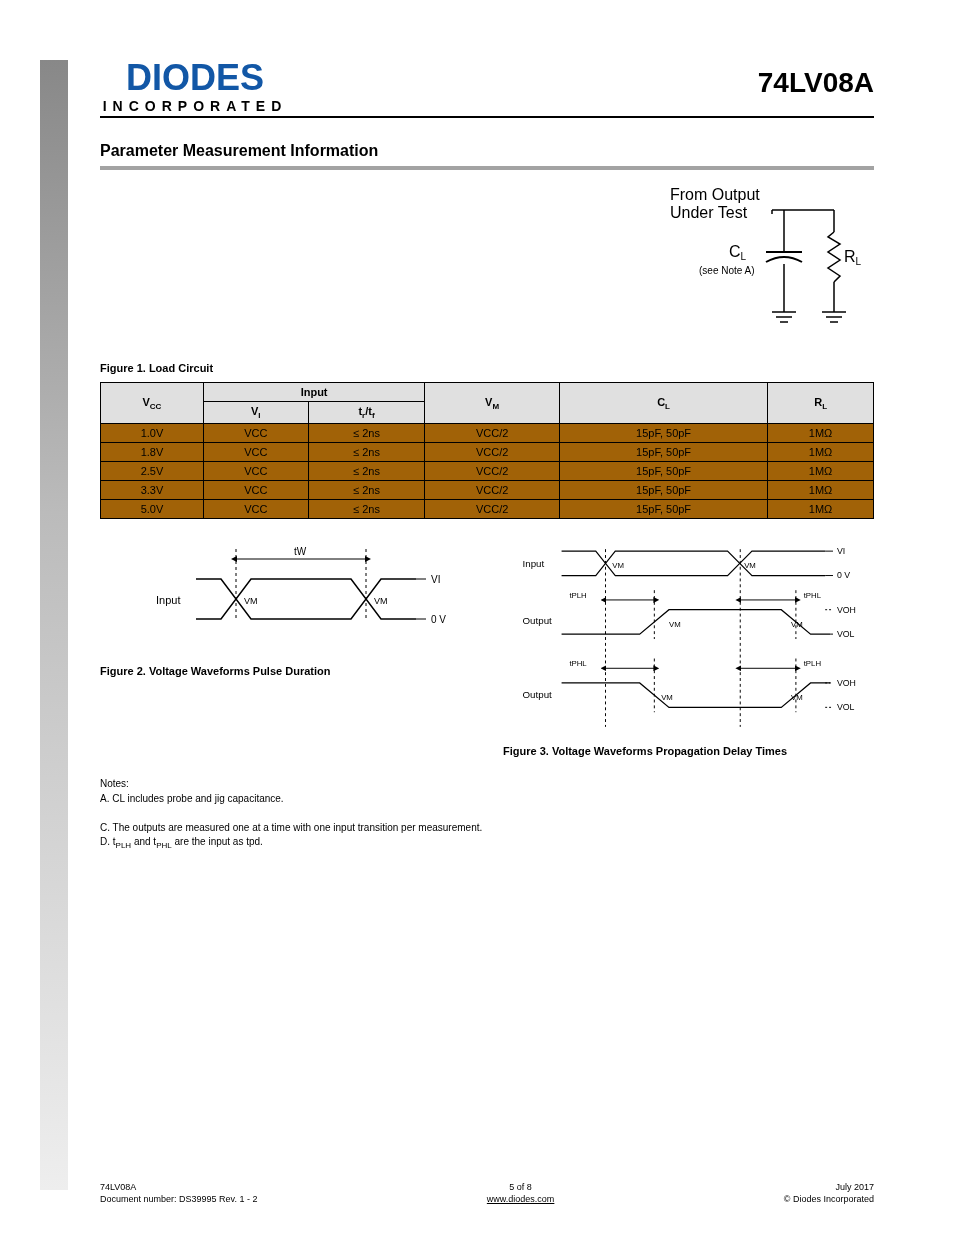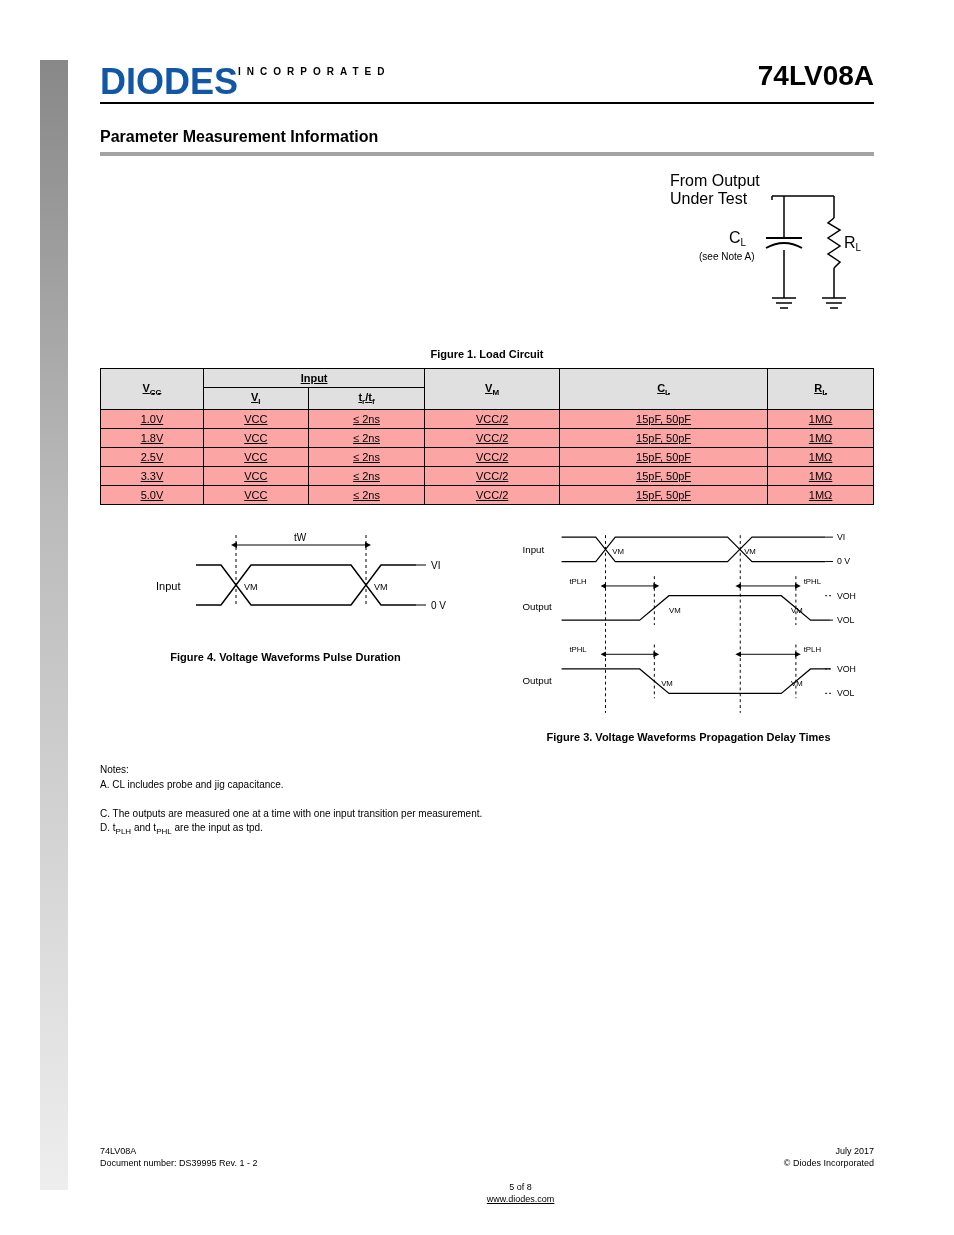--- a/index.html
+++ b/index.html
@@ -28,35 +28,35 @@
   .header-row {
     display: flex;
     align-items: flex-end;
     justify-content: space-between;
     border-bottom: 2px solid #000;
     padding-bottom: 2px;
     margin-bottom: 4px;
   }
   .logo {
     display: flex;
-    flex-direction: row;
-    align-items: flex-start;
+    flex-direction: column;
+    align-items: center;
     width: 190px;
   }
   .logo-main {
     color: #1257a6;
     font-weight: 800;
     font-size: 36px;
     letter-spacing: 0px;
     line-height: 1;
     font-family: Arial, sans-serif;
   }
   .logo-sub {
     color: #000;
-    font-size: 10px;
+    font-size: 14px;
     letter-spacing: 6px;
     margin-top: 2px;
     font-weight: bold;
   }
   .part-number {
     font-size: 28px;
     font-weight: bold;
     align-self: center;
     padding-bottom: 8px;
   }
@@ -66,36 +66,35 @@
     border-bottom: 4px solid #a3a3a3;
     padding: 4px 0 6px 0;
     margin-top: 20px;
   }
   .fig-load {
     text-align: right;
     margin: 12px 0 8px 0;
   }
   .fig-load svg { display: inline-block; }
   .fig-caption {
-    text-align: center;
+    text-align: left;
     font-weight: bold;
     font-size: 11px;
     margin: 4px 0 8px 0;
   }
   table.params {
     border-collapse: collapse;
     width: 100%;
     font-size: 11px;
-    text-decoration: underline;
   }
   table.params th, table.params td {
     border: 1px solid #000;
     padding: 3px 4px;
     text-align: center;
-    background: #fca5a5;
+    background: #a16207;
   }
   table.params thead th {
     background: #e0e0e0;
     font-weight: bold;
   }
   .sub-cap { font-size: 8px; vertical-align: sub; }
   .diagrams-row {
     display: flex;
     justify-content: space-between;
     margin-top: 20px;
@@ -113,21 +112,21 @@
     position: absolute;
     bottom: 30px;
     left: 100px;
     right: 80px;
     display: flex;
     justify-content: space-between;
     font-size: 9px;
     border-top: none;
   }
   .footer .col { line-height: 1.35; }
-  .footer .ctr { text-align: center; margin-top: 36px; }
+  .footer .ctr { text-align: center; }
   .footer a { text-decoration: underline; }
 </style>
 </head>
 <body>
 
 <div class="page">
   <div class="left-gradient"></div>
 
   <div class="header-row">
     <div class="logo">
@@ -256,21 +255,21 @@
         <path d="M70 80 L95 80 L125 40 L225 40 L255 80 L290 80" fill="none" stroke="#000" stroke-width="1.5"></path>
         <path d="M70 40 L95 40 L125 80 L225 80 L255 40 L290 40" fill="none" stroke="#000" stroke-width="1.5"></path>
         <text x="30" y="65" font-size="11">Input</text>
         <text x="118" y="65" font-size="9">VM</text>
         <text x="248" y="65" font-size="9">VM</text>
         <line x1="290" y1="40" x2="300" y2="40" stroke="#000"></line>
         <text x="305" y="44" font-size="10">VI</text>
         <line x1="290" y1="80" x2="300" y2="80" stroke="#000"></line>
         <text x="305" y="84" font-size="10">0 V</text>
       </svg>
-      <div class="fig-caption">Figure 4. Voltage Waveforms Pulse Duration</div>
+      <div class="fig-caption">Figure 2. Voltage Waveforms Pulse Duration</div>
     </div>
 
     <div class="diagram-box">
       <svg width="380" height="200" viewBox="0 0 380 200">
         <defs>
           <marker id="aL" markerWidth="6" markerHeight="6" refX="5" refY="3" orient="auto">
               <path d="M6 0 L0 3 L6 6 Z" fill="#000"></path>
             </marker>
           <marker id="aR" markerWidth="6" markerHeight="6" refX="1" refY="3" orient="auto">
               <path d="M0 0 L6 3 L0 6 Z" fill="#000"></path>

